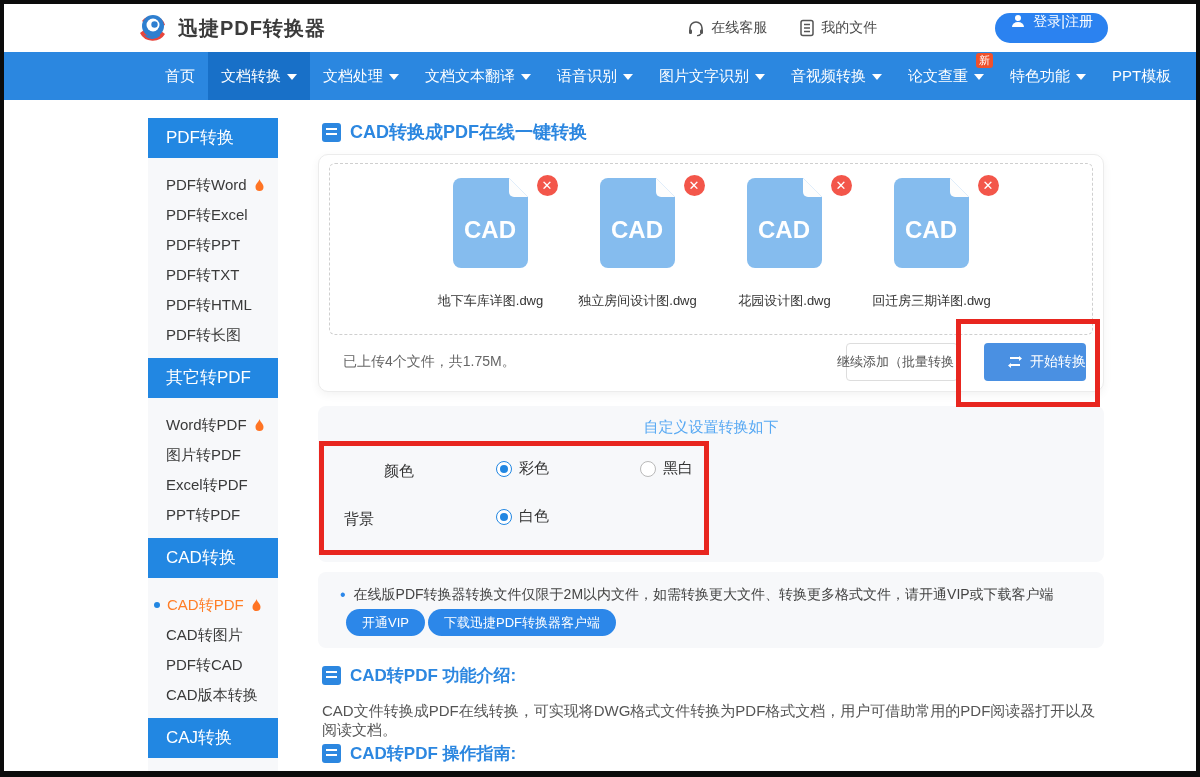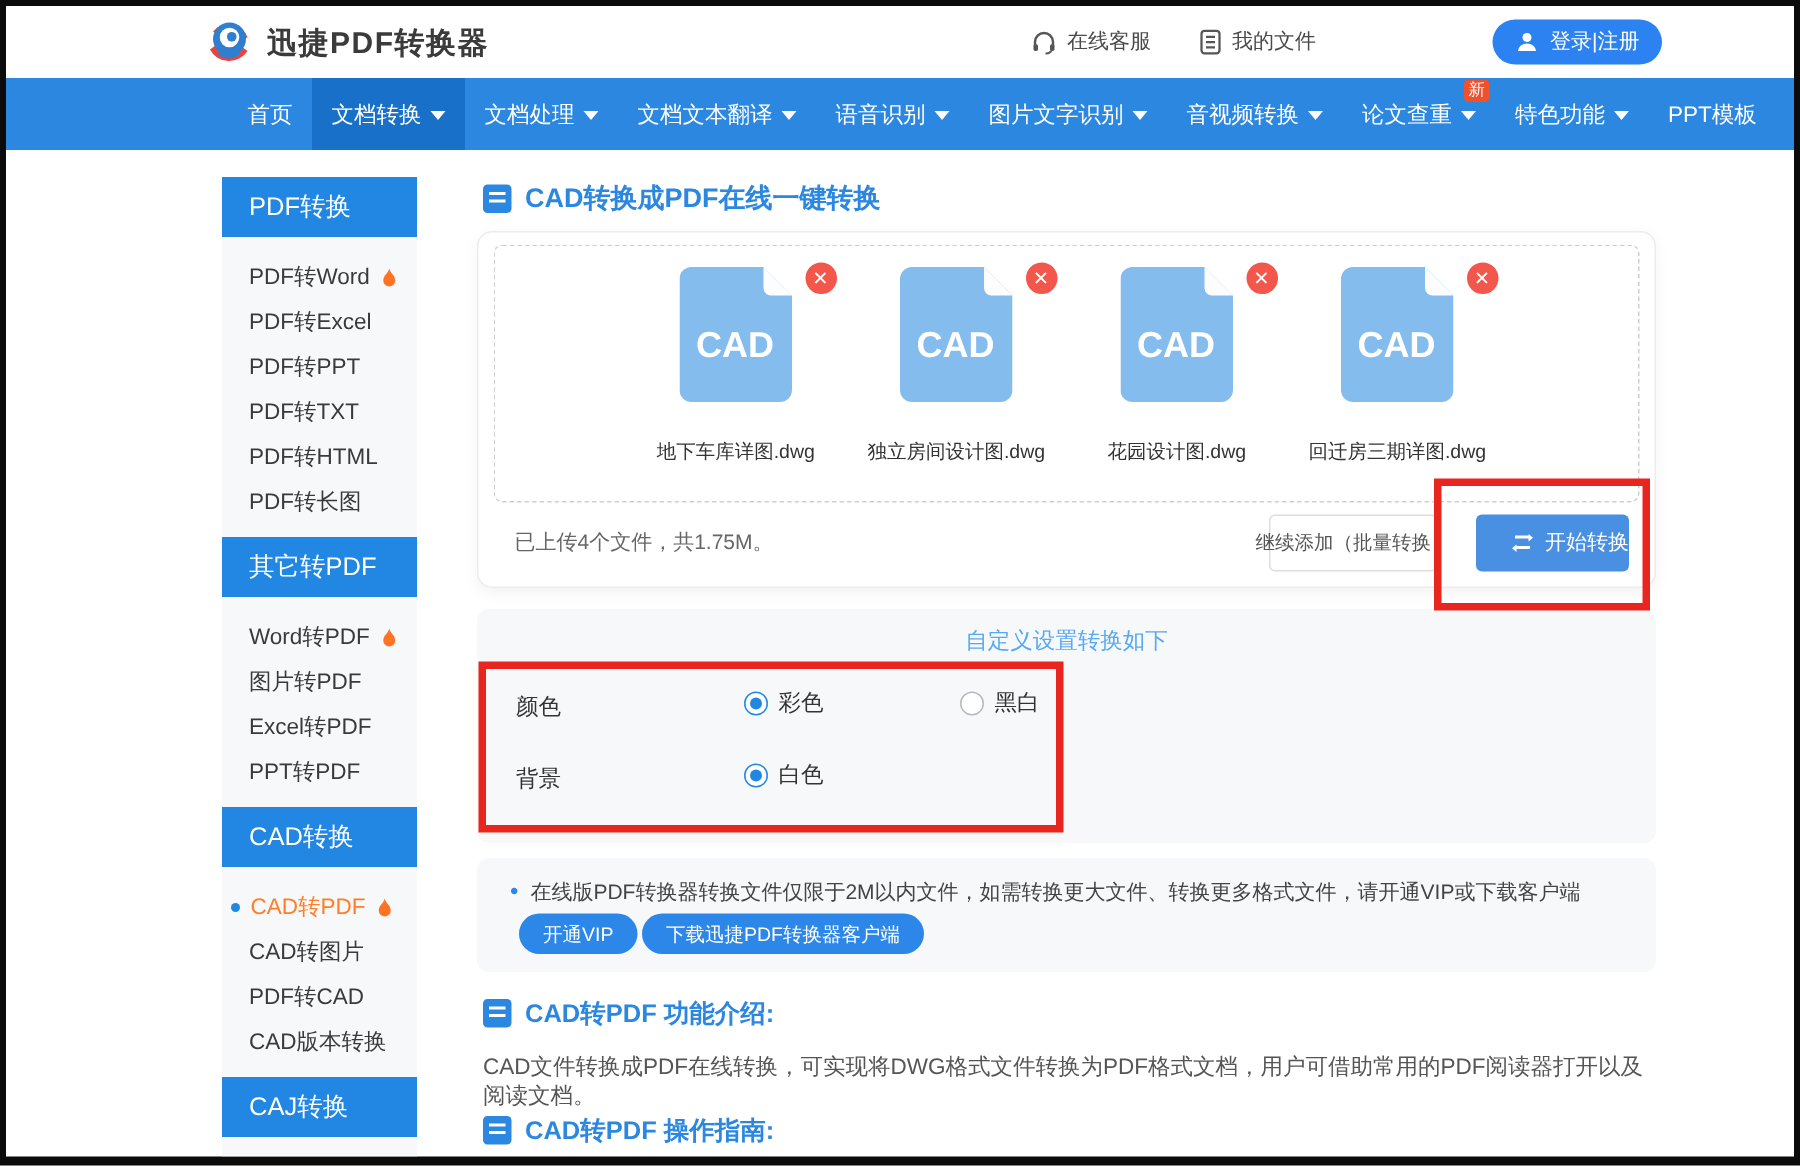--- a/index.html
+++ b/index.html
@@ -8,21 +8,21 @@
   .page { width:1200px; height:777px; border:4px solid #0b0b0b; border-bottom-width:6px; position:relative; background:#fff; overflow:hidden; }
   .inner { position:relative; width:1192px; height:767px; overflow:hidden; }
 
   
   .topbar { height:48px; display:flex; align-items:center; background:#fff; }
   .logo-wrap { display:flex; align-items:center; gap:8px; margin-left:132px; }
   .logo-text { font-size:20px; font-weight:bold; color:#3b3b3b; letter-spacing:1px; }
   .top-right { display:flex; align-items:center; margin-left:auto; margin-right:88px; }
   .top-link { display:flex; align-items:center; gap:6px; font-size:14px; color:#4a4a4a; cursor:pointer; }
   .top-link + .top-link { margin-left:32px; }
-  .login-btn { margin-left:118px; height:30px; padding:0 15px; border-radius:16px; background:#2b82f0; color:#fff; font-size:14px; display:flex; align-items:center; gap:7px; cursor:pointer; }
+  .login-btn { margin-left:118px; height:30px; padding:0 15px; border-radius:16px; background:#2b82f0; color:#fff; font-size:14px; display:flex; gap:7px; cursor:pointer; }
 
   
   .nav { height:48px; background:#2b87e0; display:flex; align-items:stretch; padding-left:148px; }
   .nav-item { display:flex; align-items:center; gap:6px; padding:0 13px; color:#fff; font-size:15px; position:relative; cursor:pointer; white-space:nowrap; }
   .nav-item.active { background:#1870c8; }
   .caret { width:0; height:0; border-left:5px solid transparent; border-right:5px solid transparent; border-top:6px solid #fff; margin-top:2px; }
   .badge-new { position:absolute; top:1px; right:4px; background:#f0512b; color:#fff; font-size:11px; line-height:13px; padding:1px 3px; border-radius:3px; }
 
   
   .sidebar { position:absolute; left:144px; top:114px; width:130px; bottom:0; background:#f7f8fa; overflow:hidden; }
@@ -309,21 +309,21 @@
             <path d="M12 8 L12 10 L3 10 L3 12 L0 9.5 L3 7 L3 8 Z" transform="translate(1,1)"></path>
           </svg>
         </span>
         <span>开始转换</span>
       </div>
     </div>
 
     <div class="settings-panel">
       <div class="settings-title">自定义设置转换如下</div>
 
-      <div class="set-row-label" style="top:56px;">颜色</div>
+      <div class="set-row-label" style="top:56px;margin-left:40px;">颜色</div>
       <div class="radio-opt" style="top:53px; left:178px;">
         <span class="radio checked"></span>
         <span>彩色</span>
       </div>
       <div class="radio-opt" style="top:53px; left:322px;">
         <span class="radio"></span>
         <span>黑白</span>
       </div>
 
       <div class="set-row-label" style="top:104px;">背景</div>

